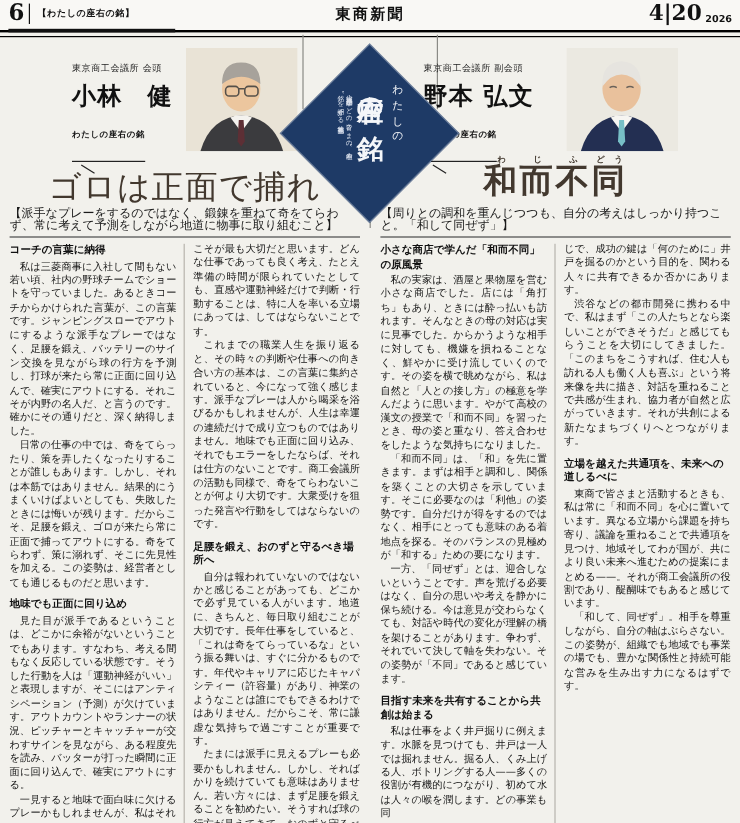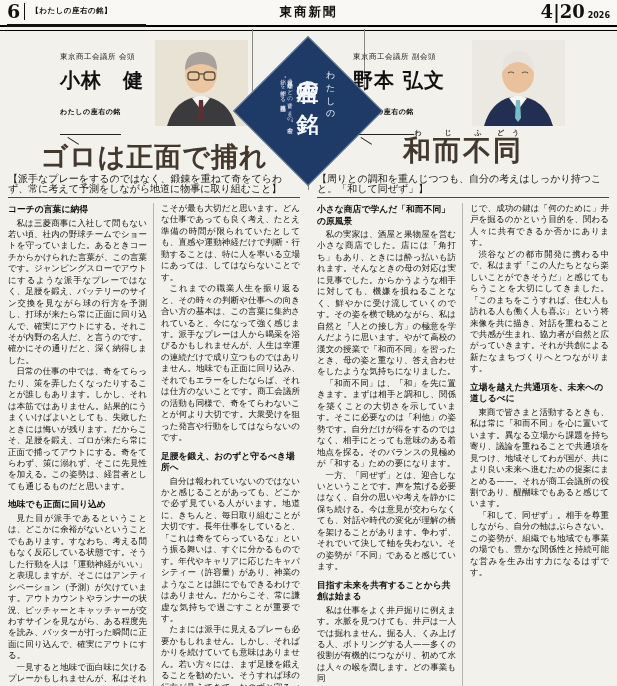--- a/index.html
+++ b/index.html
@@ -39,21 +39,21 @@
   .head-meta{position:absolute;top:14px;left:52px;}
   .article.right .head-meta{left:36px;}
   .role{font-size:7.5px;color:#222;margin-bottom:5px;letter-spacing:.5px;}
   .name{font-size:20px;font-weight:bold;letter-spacing:1px;white-space:nowrap;}
   .zayu-label{margin-top:13px;display:inline-block;font-size:7px;font-weight:bold;border-bottom:1px solid #222;padding-bottom:17px;position:relative;letter-spacing:.5px;}
   .zayu-label::after{content:"";position:absolute;left:8px;top:110%;width:13px;height:1px;background:#222;transform:rotate(32deg);transform-origin:left top;}
   .photo{position:absolute;top:2px;right:52px;width:93px;height:86px;}
   .article.right .photo{right:44px;}
   .photo svg{width:100%;height:100%;display:block;}
   .motto-wrap{height:44px;display:flex;align-items:flex-end;justify-content:center;}
-  .motto{font-family:"DejaVu Serif","Liberation Serif",serif;font-size:27px;font-weight:bold;color:#42382e;letter-spacing:1px;line-height:1;white-space:nowrap;}
+  .motto{font-family:"DejaVu Serif","Liberation Serif",serif;font-size:27px;font-weight:normal;color:#42382e;letter-spacing:1px;line-height:1;white-space:nowrap;}
   .motto-ruby ruby{font-family:"DejaVu Serif","Liberation Serif",serif;font-size:28px;font-weight:bold;color:#42382e;letter-spacing:2px;}
   .motto-ruby rt{font-size:7px;font-weight:bold;color:#42382e;letter-spacing:0;}
   .subtitle{height:21px;font-size:10px;line-height:9.6px;color:#1a1a1a;margin-top:4px;}
   .head-rule{border-top:1px solid #4a4a4a;margin-top:2px;}
   .body{display:flex;margin-top:5px;flex:1;overflow:hidden;}
   .bcol{width:139px;}
   .bcol + .bcol{border-left:1px solid #b7b4ac;padding-left:7px;margin-left:6px;}
   .b-head{font-weight:bold;font-size:8.8px;line-height:11.5px;margin:7px 0 2px;}
   .b-head:first-child{margin-top:1px;}
   .b-para{font-size:8.5px;line-height:11.45px;text-align:justify;text-indent:1em;color:#141414;margin:0;}

